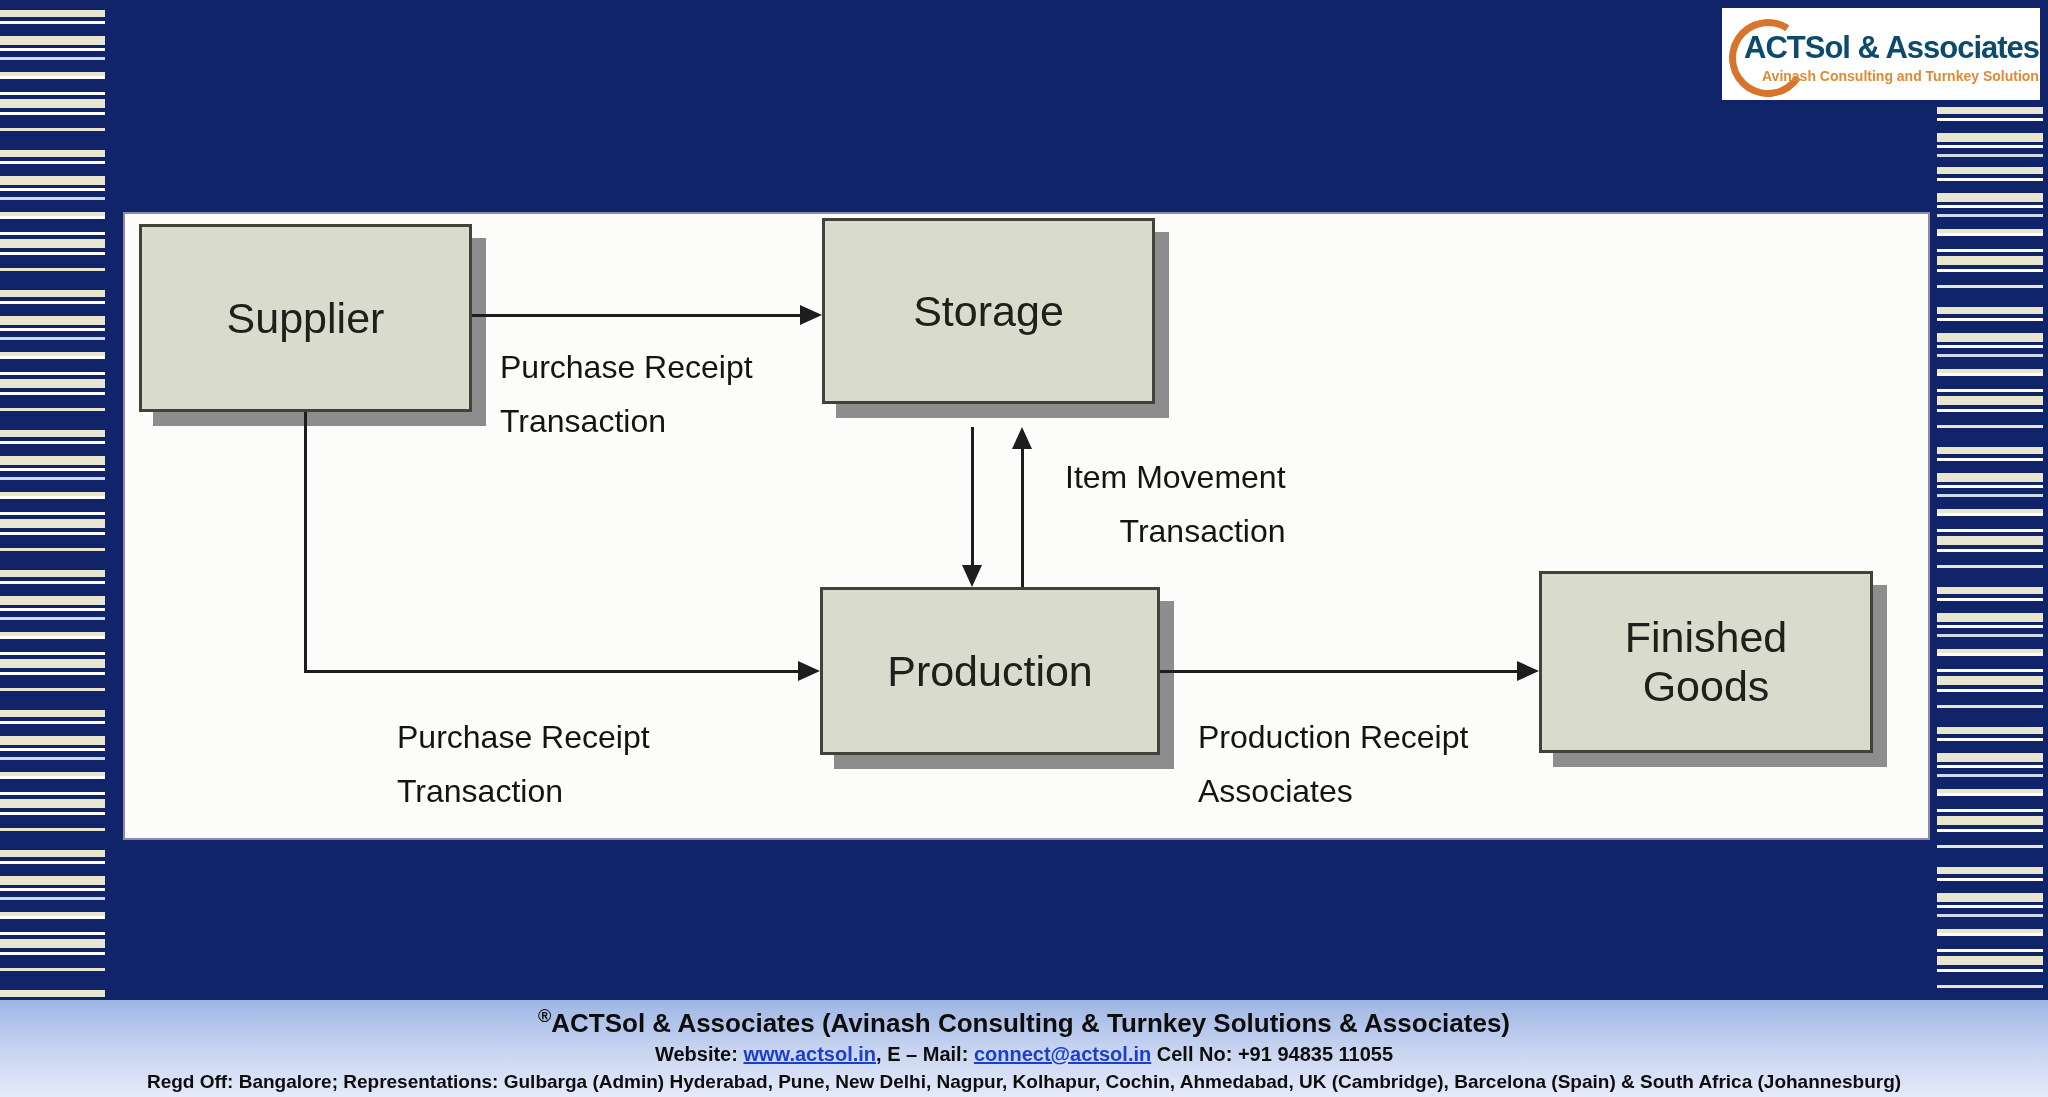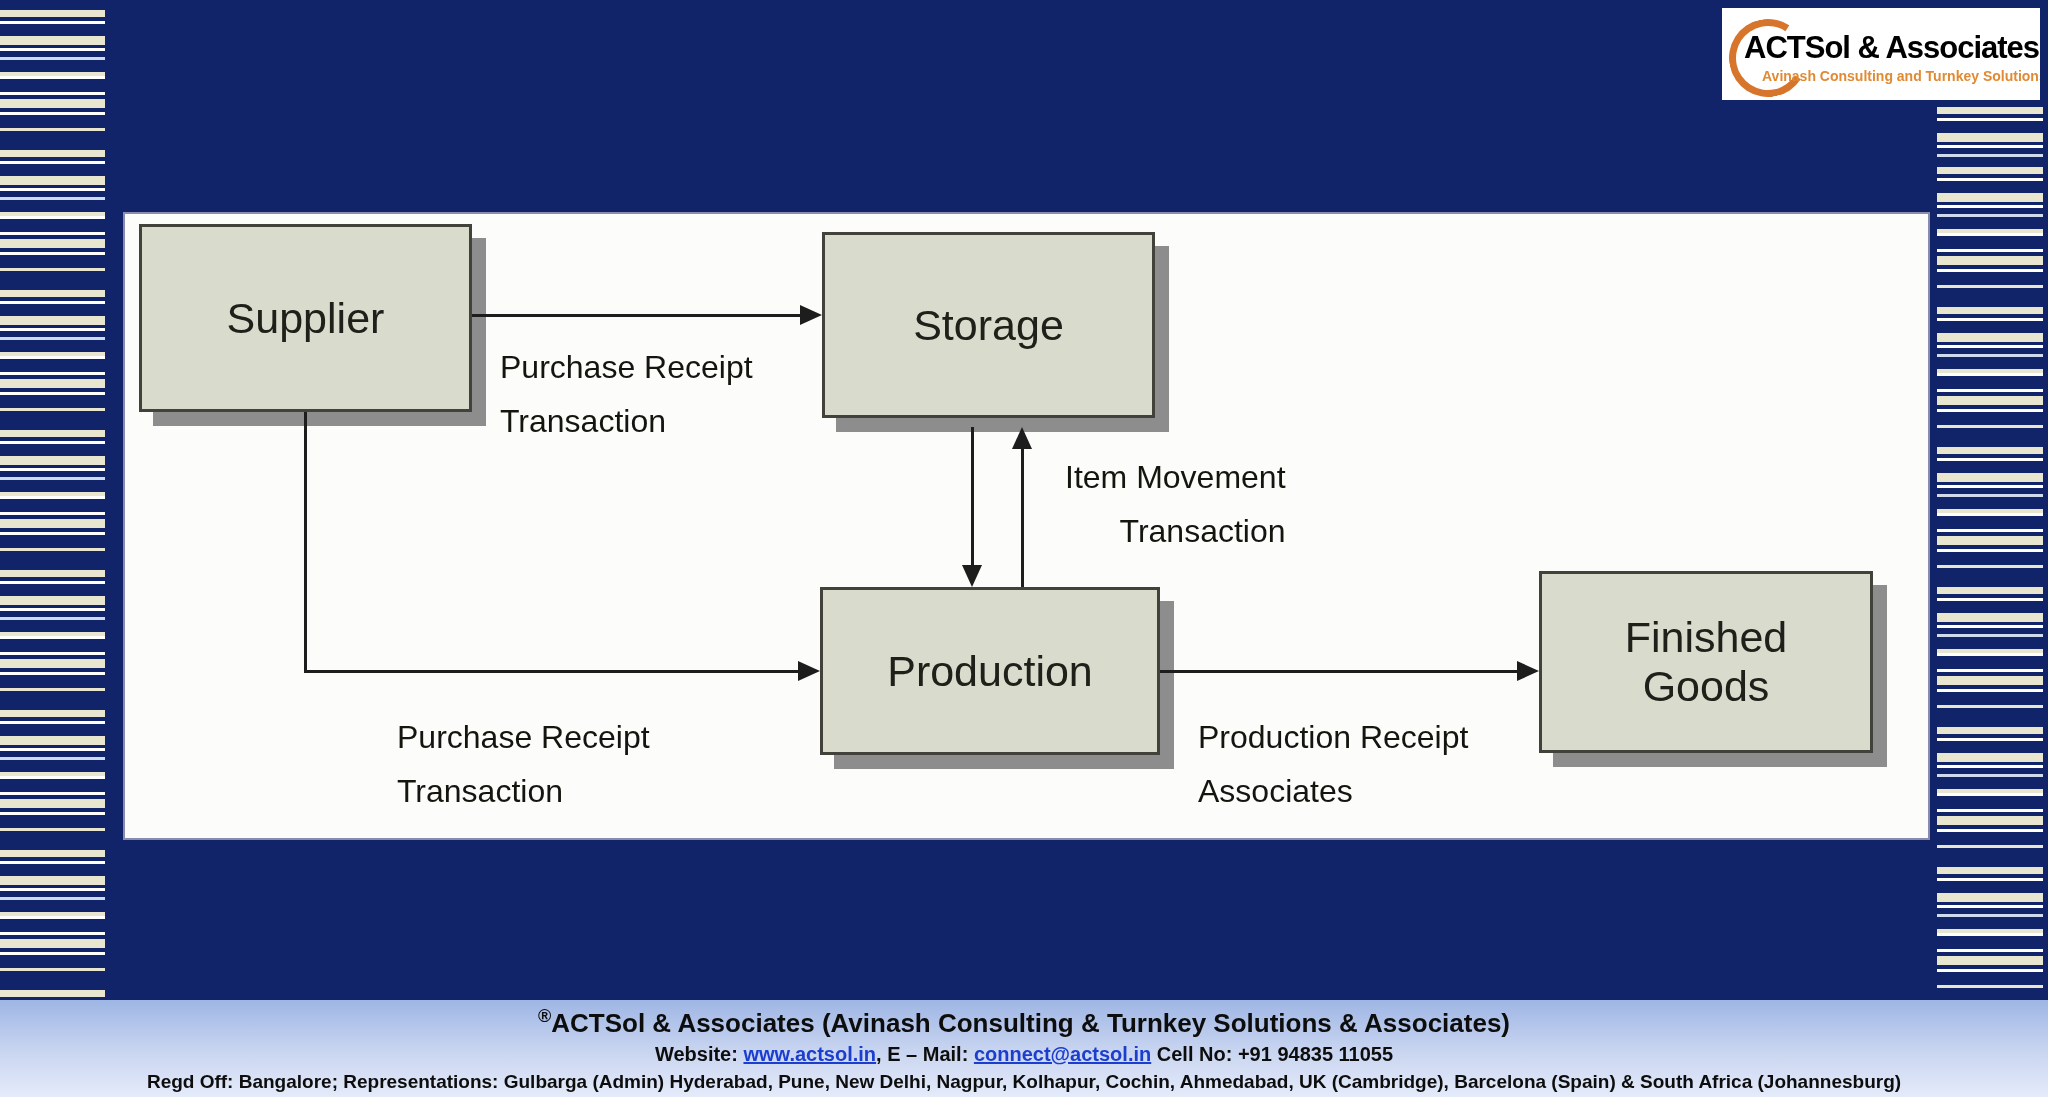--- a/index.html
+++ b/index.html
@@ -43,41 +43,41 @@
     position:absolute;left:1722px;top:8px;width:318px;height:92px;
     background:#ffffff;overflow:hidden;
   }
   .logo-arc{
     position:absolute;left:7px;top:11px;width:64px;height:64px;
     border:7px solid #d8752c;border-right-color:transparent;
     border-radius:50%;transform:rotate(-12deg);
   }
   .logo-title{
     position:absolute;left:22px;top:22px;white-space:nowrap;
-    font-size:31px;font-weight:bold;letter-spacing:-1px;color:#000000;
+    font-size:31px;font-weight:bold;letter-spacing:-1px;color:#0c4a6e;
   }
   .logo-tagline{
     position:absolute;left:40px;top:60px;white-space:nowrap;
     font-size:14px;font-weight:bold;color:#e08a33;
   }
 
   
   .panel{
     position:absolute;left:123px;top:212px;width:1807px;height:628px;
     background:#fcfcfa;border:2px solid #8b8bb0;box-sizing:border-box;
   }
   .node{
     position:absolute;box-sizing:border-box;
     background:#d9dbcd;border:3px solid #42423a;
     box-shadow:14px 14px 0 #8d8d8d;
     display:flex;align-items:center;justify-content:center;
     font-size:43px;color:#20201a;text-align:center;white-space:pre-line;
   }
   .node-supplier{left:14px;top:10px;width:333px;height:188px;}
-  .node-storage{left:697px;top:18px;width:333px;height:186px;}
+  .node-storage{left:697px;top:4px;width:333px;height:186px;}
   .node-production{left:695px;top:373px;width:340px;height:168px;}
   .node-finished{left:1414px;top:357px;width:334px;height:182px;}
 
   .aline{position:absolute;background:#1d1d1d;}
   .head{position:absolute;width:0;height:0;}
   .head-right{border-top:10px solid transparent;border-bottom:10px solid transparent;border-left:22px solid #1d1d1d;}
   .head-down{border-left:10px solid transparent;border-right:10px solid transparent;border-top:22px solid #1d1d1d;}
   .head-up{border-left:10px solid transparent;border-right:10px solid transparent;border-bottom:22px solid #1d1d1d;}
 
   .edge-label{

